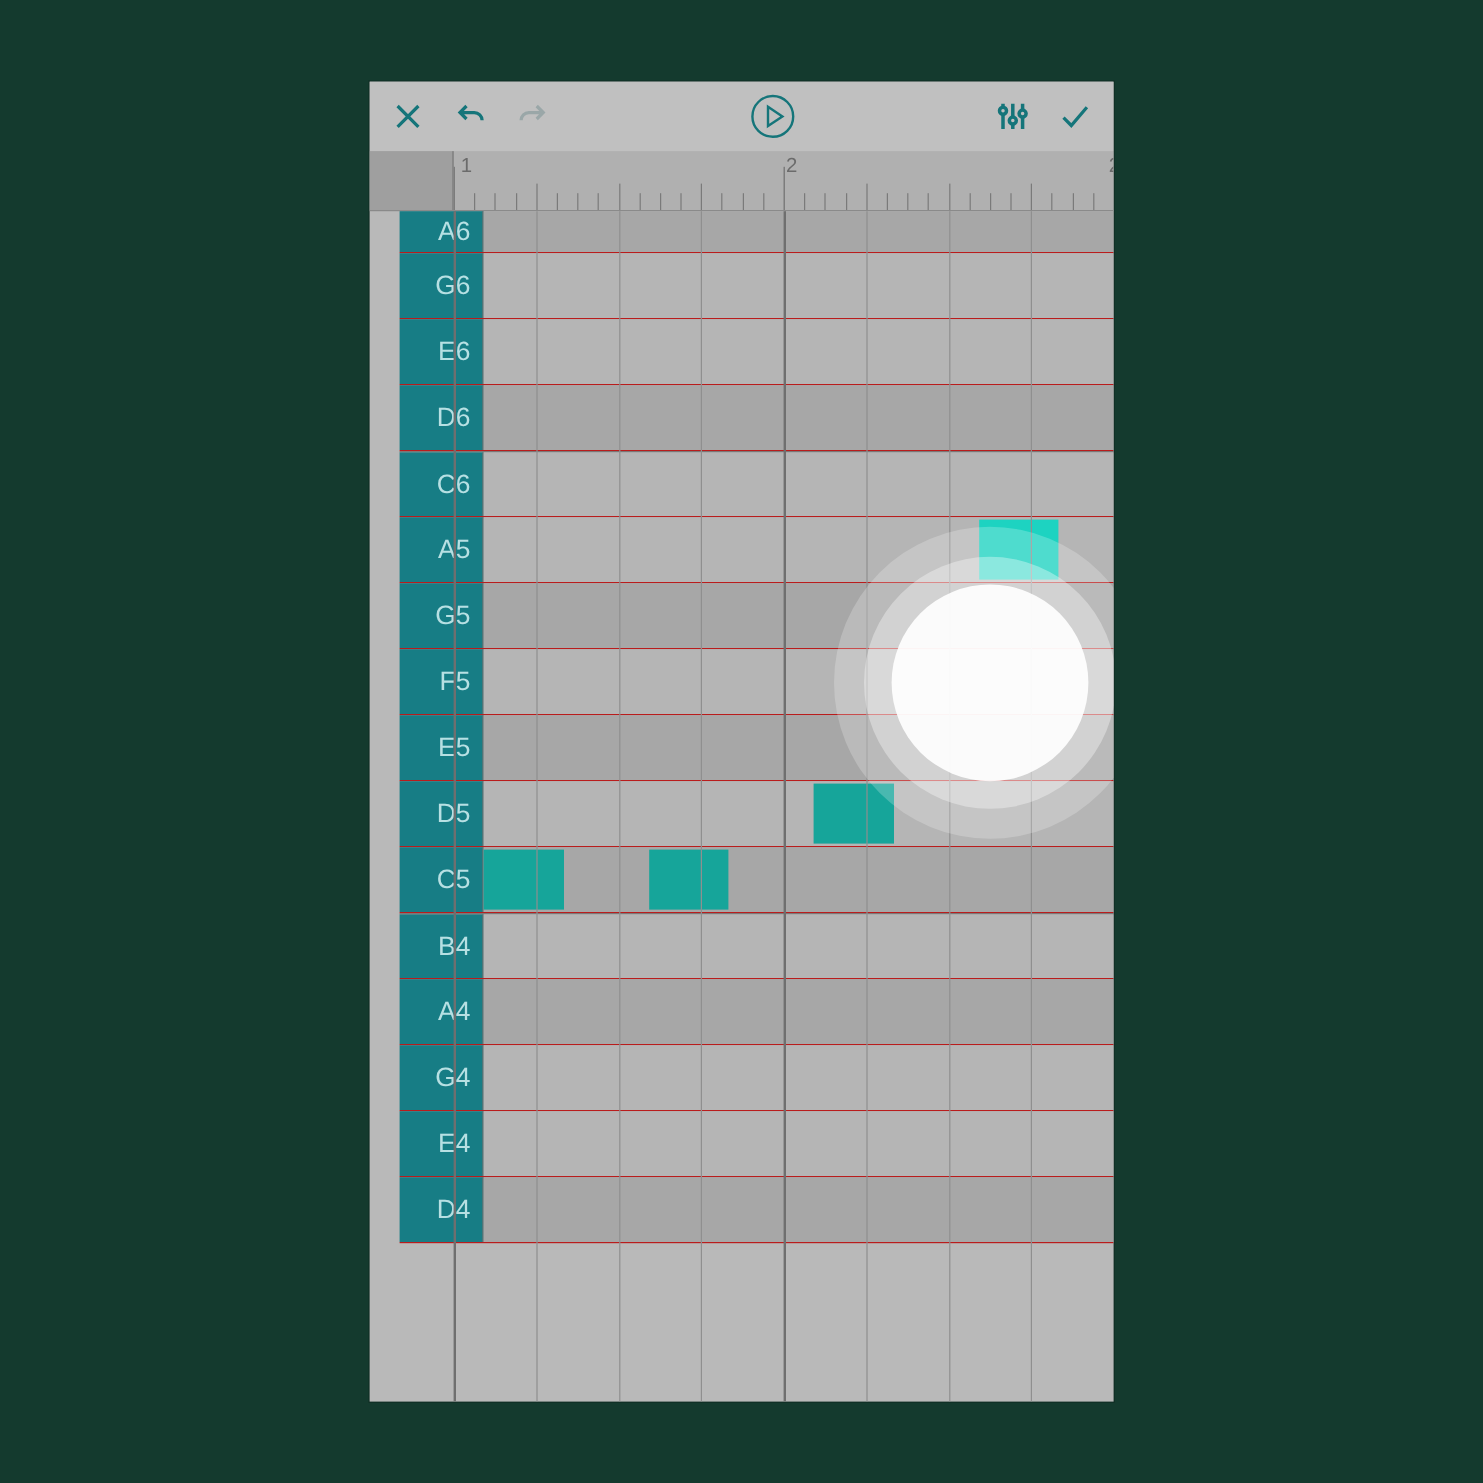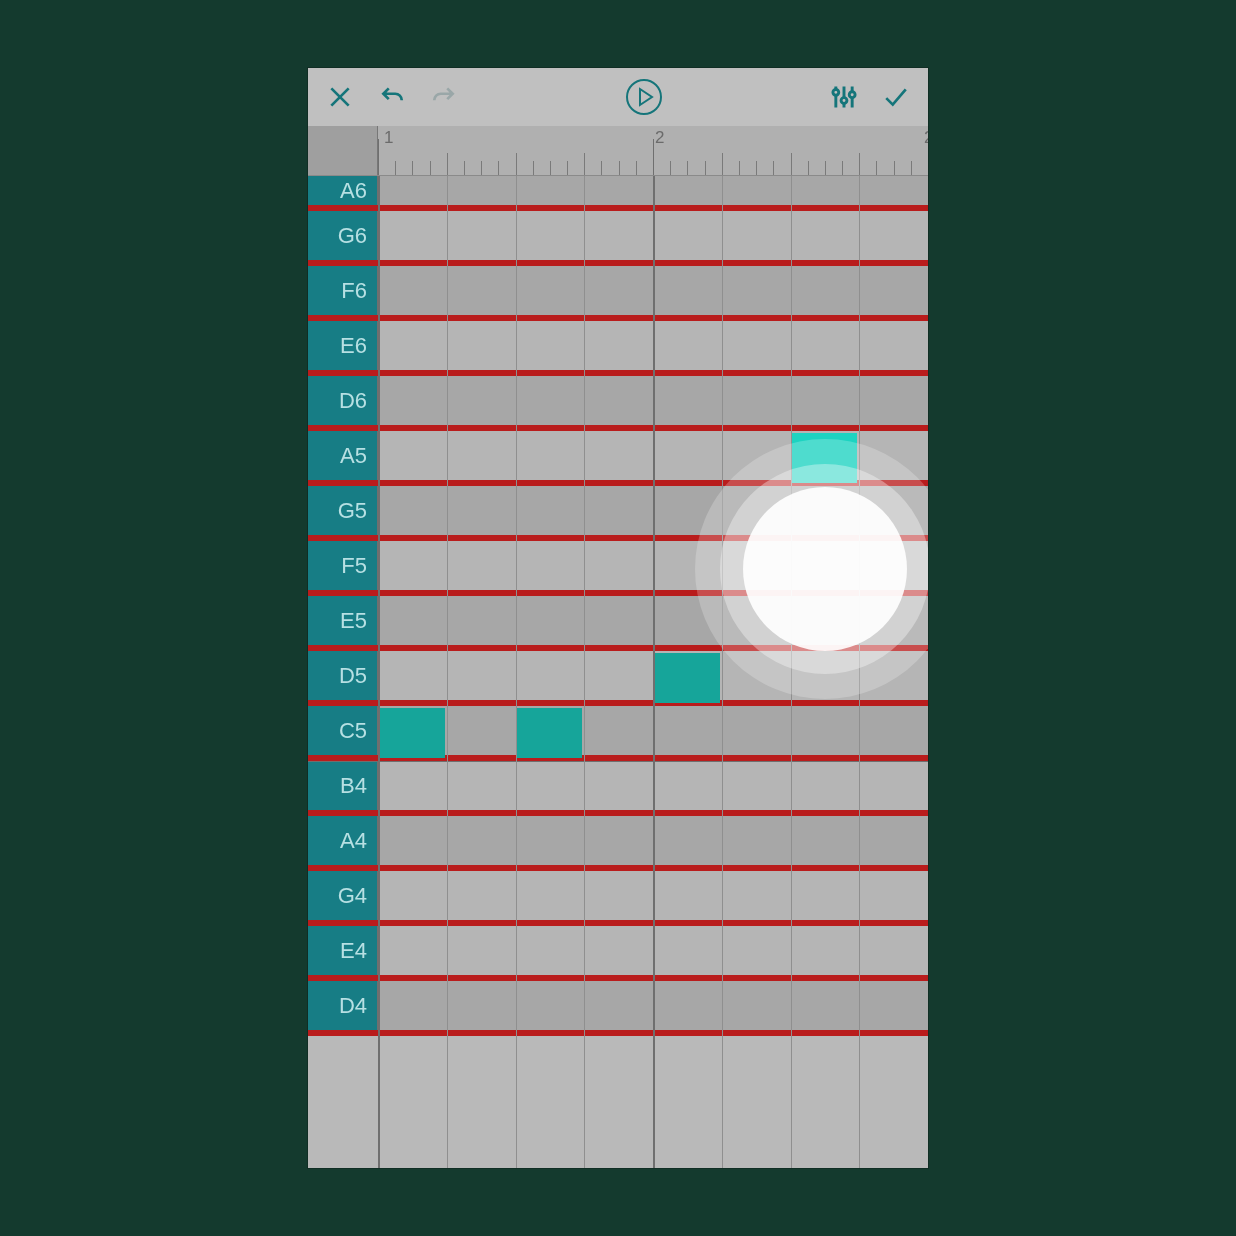--- a/index.html
+++ b/index.html
@@ -78,21 +78,22 @@
 
   
   .grid {
     position: absolute;
     top: 108px;
     left: 0; right: 0; bottom: 0;
   }
   .row {
     height: 55px;
     display: flex;
-    border-bottom: 6px solid #b91c1c;
+    border-bottom: 1px solid #b91c1c;
+    margin-left: 25px;
   }
   .row[data-first="true"] { height: 35px; }
   .key {
     width: 70px;
     background: #177d85;
     color: #b7e0e3;
     font-size: 22px;
     font-weight: 500;
     display: flex;
     align-items: center;
@@ -228,30 +229,30 @@
 
   <div class="grid" id="grid">
       <div class="row darker" data-first="true">
         <div class="key">A6</div>
         <div class="cells"></div>
       </div>
       <div class="row">
         <div class="key">G6</div>
         <div class="cells"></div>
       </div>
-      <div class="row darker">
-        <div class="key">F6</div>
-        <div class="cells"></div>
-      </div>
       <div class="row">
         <div class="key">E6</div>
         <div class="cells"></div>
       </div>
       <div class="row darker">
         <div class="key">D6</div>
+        <div class="cells"></div>
+      </div>
+      <div class="row strong-top">
+        <div class="key">C6</div>
         <div class="cells"></div>
       </div>
       <div class="row">
         <div class="key">A5</div>
         <div class="cells">
           <div class="note bright" style="left: 412.5px; width: 66.75px;"></div>
         </div>
       </div>
       <div class="row darker">
         <div class="key">G5</div>

